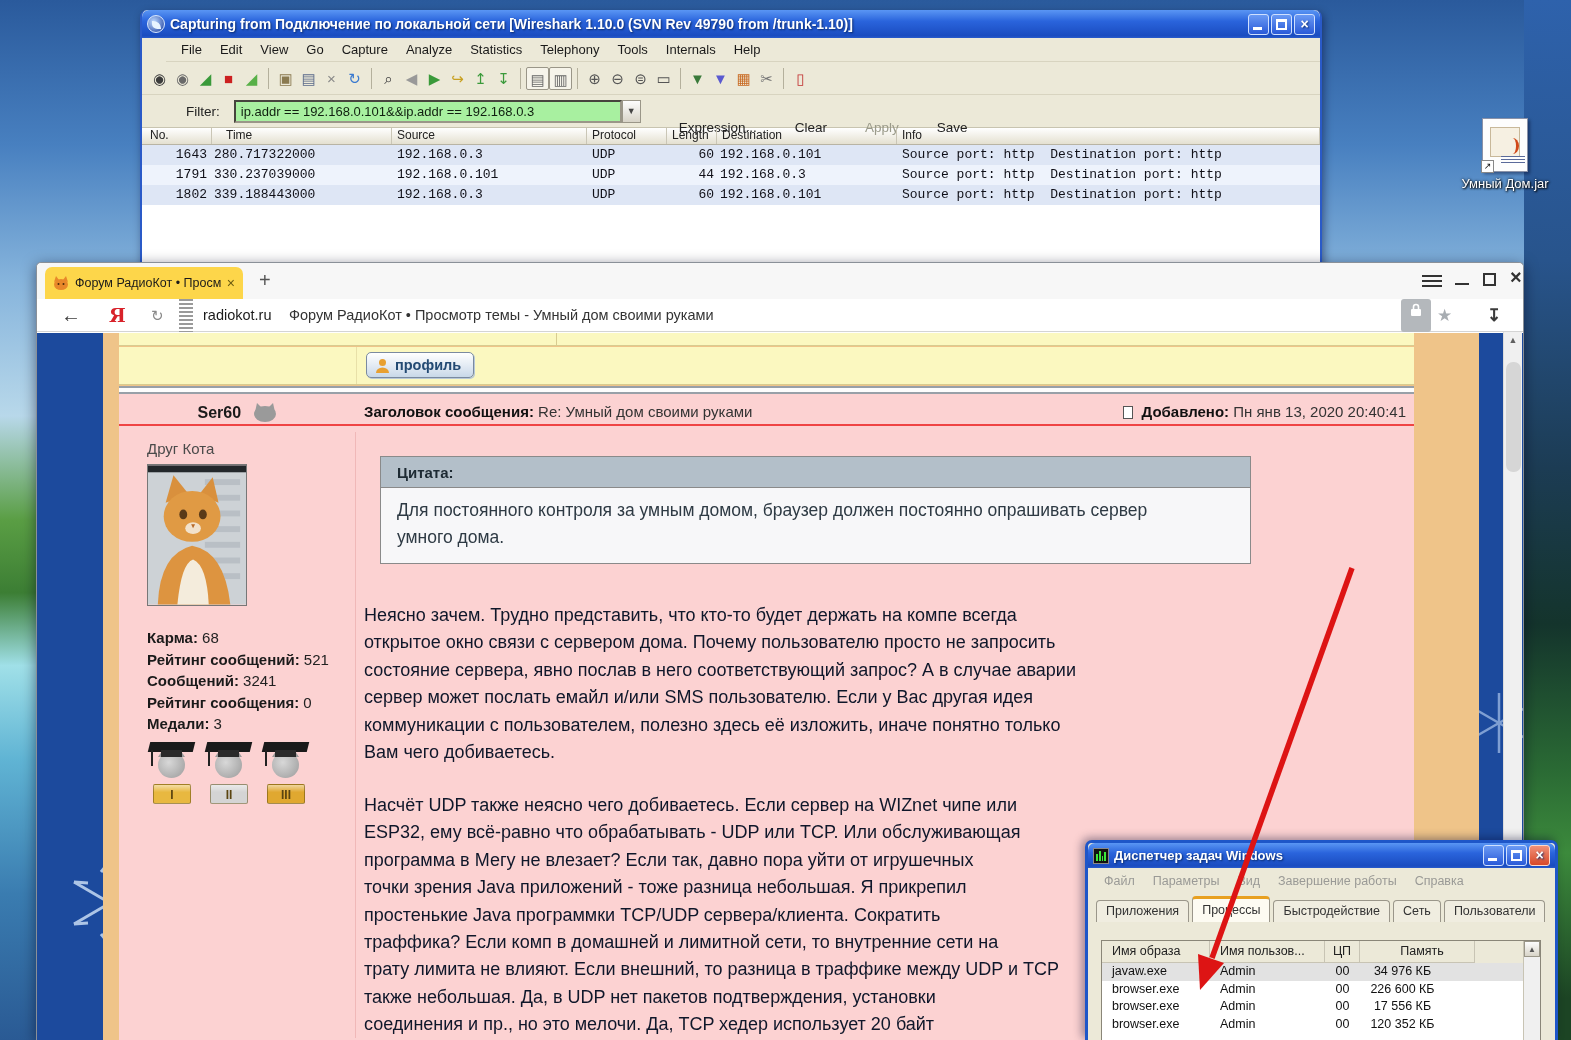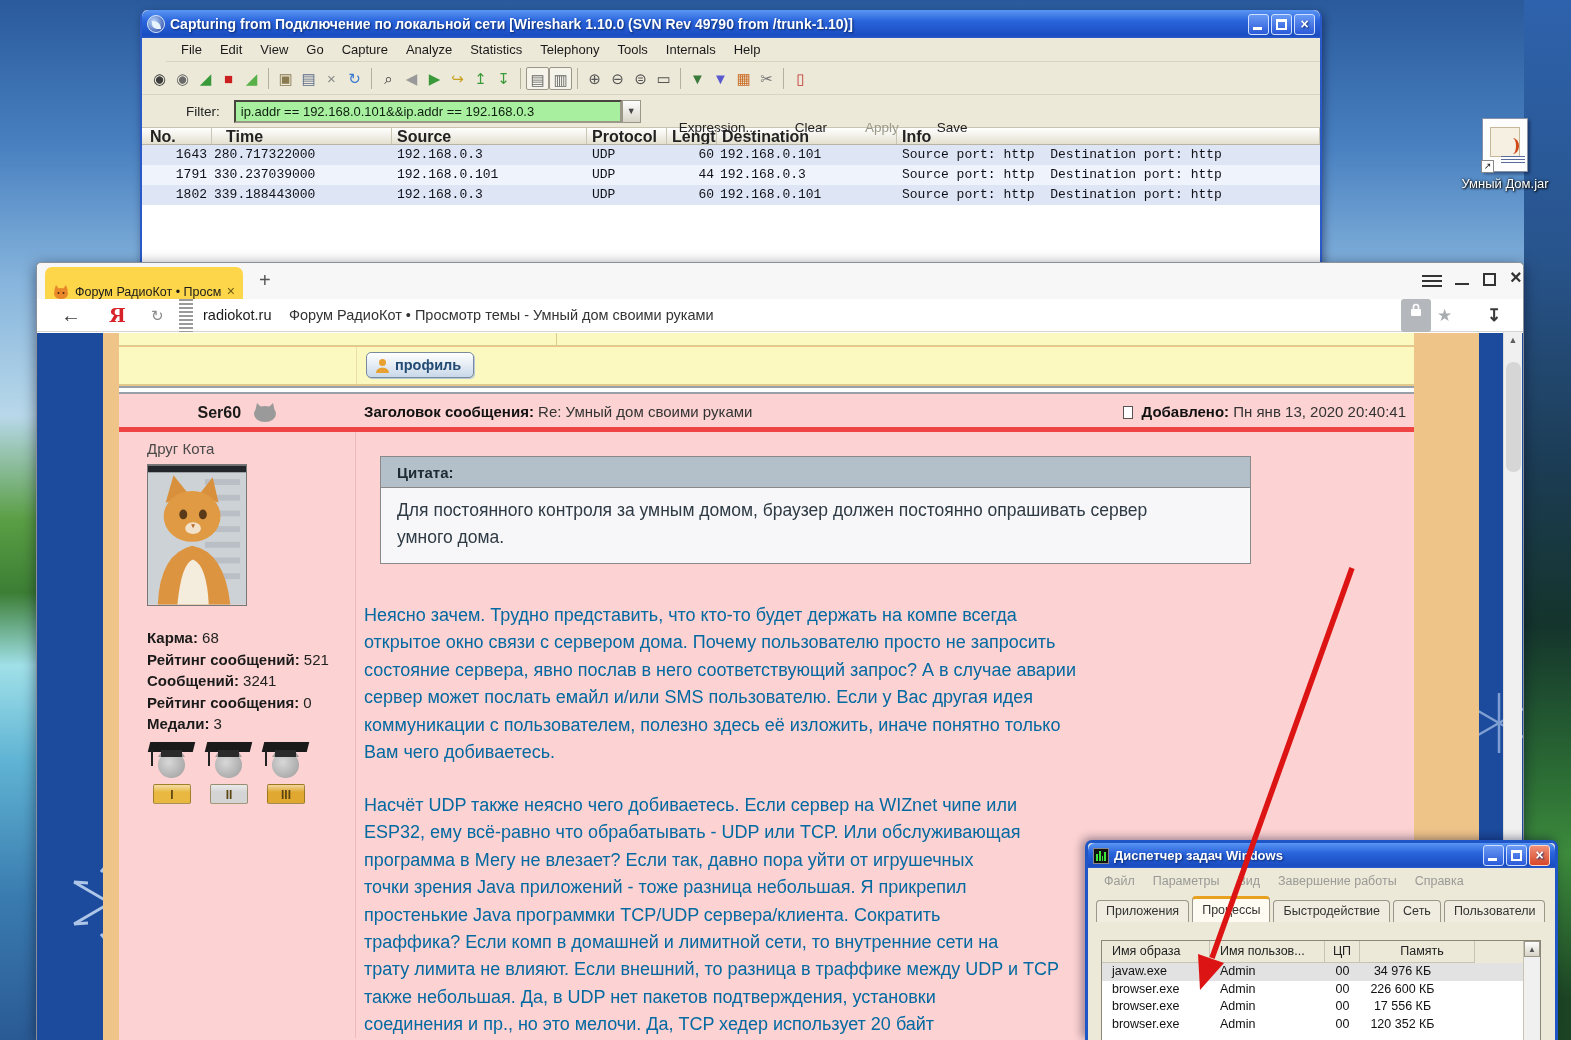--- a/index.html
+++ b/index.html
@@ -43,43 +43,43 @@
   #ws-tools { display:flex; align-items:center; height:33px; padding-left:6px; border-bottom:1px solid #d8d4c0; }
   .ws-tool { width:23px; height:23px; text-align:center; line-height:23px; font-size:15px; cursor:pointer; }
   .ws-tool.boxed { border:1px solid #9a96886; border:1px solid #9a9688; background:#f6f4ea; border-radius:2px; }
   .ws-sep { width:1px; height:21px; background:#b4b09c; margin:0 5px; }
   #ws-filter { display:flex; align-items:center; height:33px; font-size:13.5px; color:#222; border-bottom:1px solid #c8c4b0; }
   #ws-filter .flabel { margin-left:44px; }
   #ws-filter .fbox { margin-left:14px; width:388px; height:23px; background:#a8f0a0; border:2px inset #9a9688; font-size:13px; padding:2px 5px; color:#102010; font-family:"Liberation Sans",sans-serif; white-space:nowrap; overflow:hidden; }
   #ws-filter .fdrop { width:19px; height:23px; background:linear-gradient(#fdfdfd,#d8d4c8); border:1px solid #9a9688; font-size:9px; line-height:21px; text-align:center; color:#444; cursor:pointer; }
   .fbtn { margin-left:38px; cursor:pointer;margin-top:32px; }
   .fbtn.disabled { color:#9a9a8a; }
-  #ws-cols { display:flex; height:17px; font-size:16px; color:#222;
-    background:linear-gradient(#ffffff,#e4e0d0); border-bottom:1px solid #b8b4a4;font-weight:bold; }
+  #ws-cols { display:flex; height:17px; font-size:12px; color:#222;
+    background:linear-gradient(#ffffff,#e4e0d0); border-bottom:1px solid #b8b4a4; }
   #ws-cols span { border-right:1px solid #cac6b6; padding-left:5px; overflow:hidden; white-space:nowrap; }
   #ws-rows { font-family:"Liberation Mono","DejaVu Sans Mono",monospace; font-size:13px; color:#101018; }
   .ws-row { display:flex; height:20px; line-height:20px; background:#dee6f5; cursor:default; }
   .ws-row.alt { background:#eef3fc; }
   .ws-row span { overflow:hidden; white-space:pre; }
   .c-no { width:70px; text-align:right; padding-right:5px; }
   .c-time { width:180px; padding-left:2px; }
   .c-source { width:195px; padding-left:5px; }
   .c-protocol { width:80px; padding-left:5px; }
   .c-length { width:50px; text-align:right; padding-right:3px; }
   .c-destination { width:180px; padding-left:3px; }
   .c-info { flex:1; padding-left:5px; }
   #ws-cols .c-no { text-align:left; padding-left:8px; }
   #ws-cols .c-time { padding-left:14px; }
   #ws-cols .c-length { text-align:left; padding-left:5px; }
   #ws-white { height:58px; background:#fff; border-top:none; }
 
   
   #br { left:36px; top:262px; width:1488px; height:778px; background:#fff; border:1px solid #8a9098; border-bottom:none; border-radius:5px 5px 0 0; box-shadow:0 3px 14px rgba(0,0,30,.5); }
   #br-tabbar { position:relative; height:36px; background:#f7f7f7; border-radius:5px 5px 0 0; }
-  #br-tab { position:absolute; left:8px; top:4px; width:198px; height:32px; background:#fdd64a; border-radius:7px 7px 0 0; display:flex; align-items:flex-end; padding:0 8px; gap:6px; cursor:pointer; }
+  #br-tab { position:absolute; left:8px; top:4px; width:198px; height:32px; background:#fdd64a; border-radius:7px 7px 0 0; display:flex; align-items:center; padding:0 8px; gap:6px; cursor:pointer; }
   #br-tab .tab-title { font-size:12.5px; color:#1a1a1a; width:146px; overflow:hidden; white-space:nowrap; }
   #br-tab .tab-close { color:#6a5a10; font-size:14px; cursor:pointer; }
   #br-newtab { position:absolute; left:222px; top:6px; font-size:20px; color:#555; cursor:pointer; }
   .br-ctl { position:absolute; top:9px; color:#333; cursor:pointer; font-size:15px; }
   #br-burger { left:1385px; top:12px; width:20px; height:12px; border-top:2.5px solid #333; border-bottom:2.5px solid #333; }
   #br-burger::after { content:""; display:block; margin-top:2.6px; height:2.5px; background:#333; }
   #br-min { left:1418px; top:8px; width:14px; height:14px; border-bottom:2.5px solid #333; }
   #br-max { left:1446px; top:10px; width:13px; height:13px; border:2.5px solid #333; }
   #br-close { left:1473px; top:3px; font-size:20px; font-weight:bold; }
   #br-addr { position:relative; height:33px; background:#fff; border-bottom:1px solid #d4d4d4; font-size:14.5px; }
@@ -102,21 +102,21 @@
   #ftable { position:absolute; left:82px; top:0; width:1295px; height:707px; font-size:15px; }
   .vline { position:absolute; top:0; bottom:0; width:1px; background:#d8cc90; }
   #row-partial { position:absolute; left:0; top:0; width:100%; height:13px; background:#fbf8c0; border-bottom:1px solid #d8cc90; }
   #row-top { position:absolute; left:0; top:14px; width:100%; height:38px; background:#fbf8c0; border-bottom:1px solid #d8cc90; }
   #back-top { position:absolute; left:8px; top:8px; font-size:17px; font-weight:bold; color:#2a7f8f; cursor:pointer;margin-top:45px; }
   #profile-btn { position:absolute; left:247px; top:5px; height:26px; padding:0 12px 0 8px; display:flex; align-items:center; gap:5px;
     background:linear-gradient(180deg,#ffffff,#dfe8f2 60%,#c8d8e8); border:1px solid #7a8aa0; border-radius:5px; cursor:pointer;
     font-size:14.5px; font-weight:bold; color:#234a73; box-shadow:1px 1px 0 #b8c8d8; }
   #sep-band { position:absolute; left:0; top:53px; width:100%; height:8px; background:#fdfdfd; border-top:2px solid #98a0a8; border-bottom:2px solid #98a0a8; }
   #pink { position:absolute; left:0; top:61px; width:100%; height:646px; background:#fcd2d2; }
-  #post-head { position:absolute; left:0; top:0; width:100%; height:38px; border-bottom:5px solid #ef4444; }
+  #post-head { position:absolute; left:0; top:0; width:100%; height:32px; border-bottom:2px solid #ef4444; }
   #author { position:absolute; left:0; top:8px; width:237px; text-align:center; font-weight:bold; font-size:16px; color:#1a1a1a; }
   #author .cat-ico { vertical-align:-4px; margin-left:6px; }
   #subject { position:absolute; left:245px; top:9px; color:#333; }
   #subject b { color:#111; }
   #posted { position:absolute; right:8px; top:9px; color:#333; }
   #posted b { color:#111; }
   .page-ico { display:inline-block; width:10px; height:13px; background:#fff; border:1px solid #555; vertical-align:-2px; margin-right:4px; }
   #sidebar { position:absolute; left:0; top:38px; width:237px; height:606px; border-right:1px solid #f0b8b8; padding:8px 28px; }
   #rank { font-size:15px; color:#4a4a4a; }
   #avatar { margin-top:7px; width:100px; height:142px; border:1px solid #777; display:block; }
@@ -128,21 +128,21 @@
   .m-ear1,.m-ear2 { position:absolute; top:6px; width:0; height:0; border-left:6px solid transparent; border-right:6px solid transparent; border-bottom:9px solid #9a9a9a; }
   .m-ear1 { left:11px; } .m-ear2 { left:26px; }
   .m-cap { position:absolute; left:2px; top:0px; width:45px; height:10px; background:#1a1a1a; transform:skewX(-14deg); }
   .m-capb { position:absolute; left:14px; top:8px; width:21px; height:7px; background:#2a2a2a; }
   .m-tassel { position:absolute; left:4px; top:8px; width:2px; height:16px; background:#222; }
   .m-base { position:absolute; left:6px; bottom:0; width:38px; height:20px; border-radius:2px; text-align:center; font-weight:bold; font-size:12px; line-height:20px; color:#5a4410; border:1px solid rgba(90,70,10,.5); }
   #content { position:absolute; left:237px; top:38px; width:1058px; height:606px; }
   #quote { position:absolute; left:24px; top:24px; width:871px; border:1px solid #8a8a8a; background:#f7f7f9; }
   #quote-head { height:31px; background:#b3bfc9; border-bottom:1px solid #8a8a8a; font-weight:bold; font-size:15px; color:#1d2a33; line-height:31px; padding-left:16px; }
   #quote-body { padding:9px 16px 12px; font-size:17.5px; line-height:27px; color:#2e3a44; }
-  .ptext { position:absolute; left:8px; font-size:18px; line-height:27.4px; color:#0369a1; white-space:nowrap; }
+  .ptext { position:absolute; left:8px; font-size:18px; line-height:27.4px; color:#0f172a; white-space:nowrap; }
   #p1 { top:170px; }
   #p2 { top:360px; }
 
   
   #br-scroll { position:absolute; left:1466px; top:69px; width:19px; height:708px; background:#f0f0f0; border-left:1px solid #dcdcdc; }
   #br-scroll .sb-up { height:17px; text-align:center; font-size:9px; color:#606060; line-height:17px; cursor:pointer; }
   #br-scroll .sb-thumb { position:absolute; left:2px; top:30px; width:15px; height:110px; background:#d6d6d6; border-radius:7px; cursor:grab; }
 
   
   .snow { position:absolute; color:#cfe2f8; opacity:.9; }

